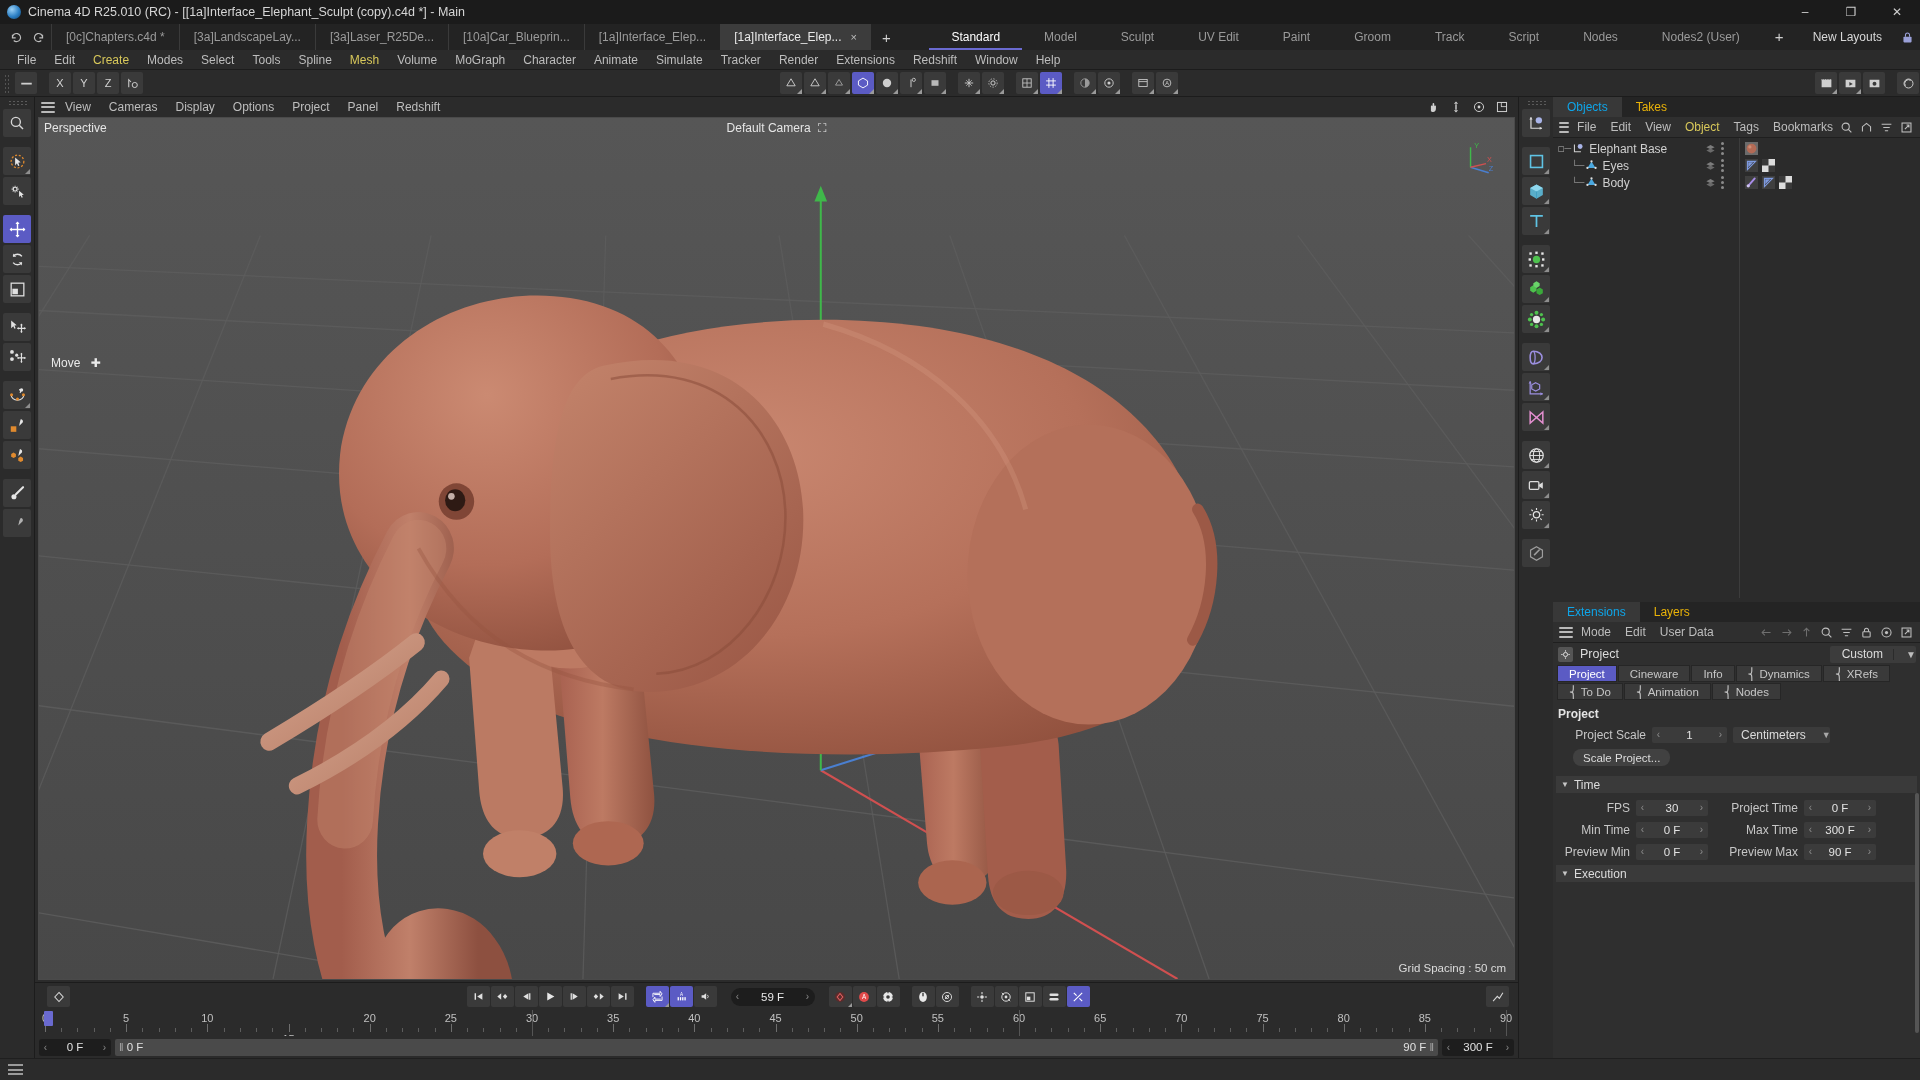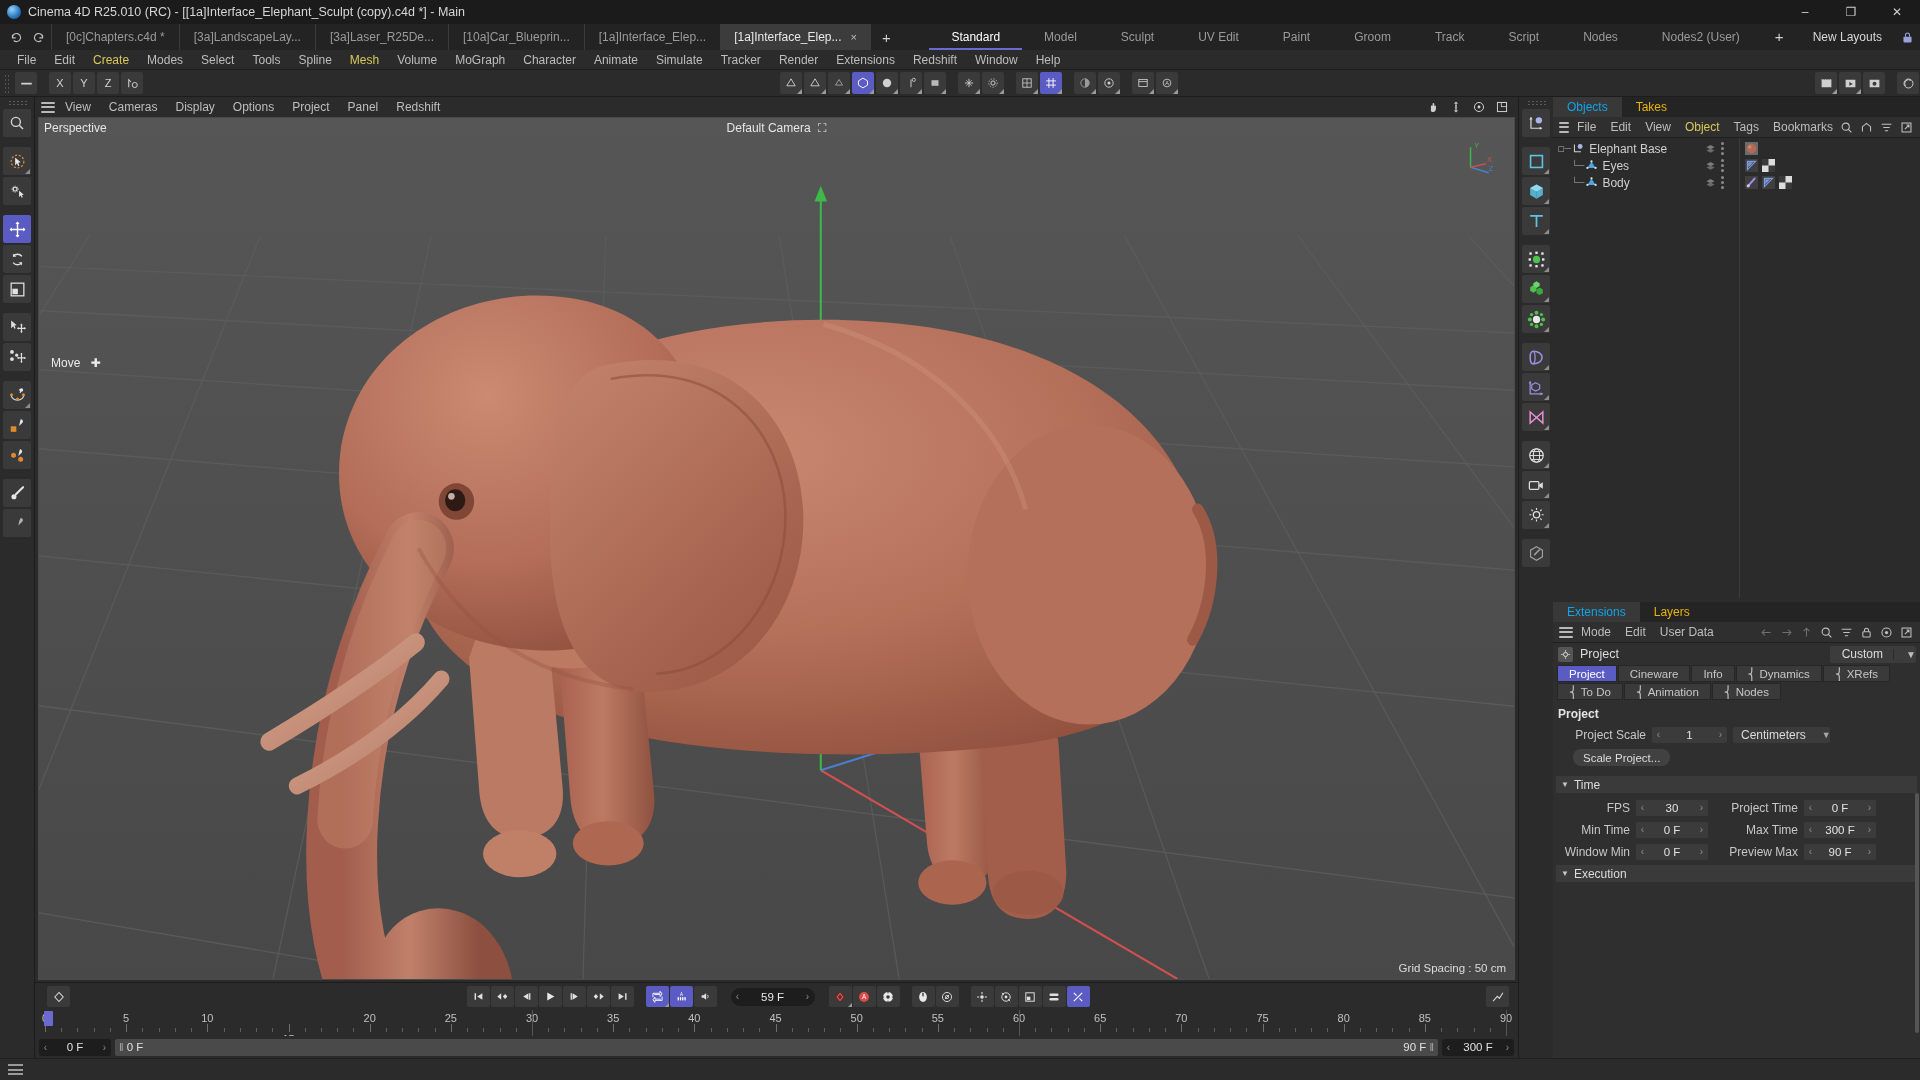--- a/index.html
+++ b/index.html
@@ -1345,21 +1345,21 @@
               </div>
               <div class="alabel" style="width:78px;margin-left:12px;">Max Time</div>
               <div class="numfield" style="width:72px;margin-left:6px;">
                 <span class="ar">‹</span>
                 <span class="val">300 F</span>
                 <span class="ar">›</span>
               </div>
             </div>
 
             <div class="arow">
-              <div class="alabel" style="width:72px;">Window Min</div>
+              <div class="alabel" style="width:72px;">Preview Min</div>
               <div class="numfield" style="width:72px;margin-left:6px;">
                 <span class="ar">‹</span>
                 <span class="val">0 F</span>
                 <span class="ar">›</span>
               </div>
               <div class="alabel" style="width:78px;margin-left:12px;">Preview Max</div>
               <div class="numfield" style="width:72px;margin-left:6px;">
                 <span class="ar">‹</span>
                 <span class="val">90 F</span>
                 <span class="ar">›</span>

